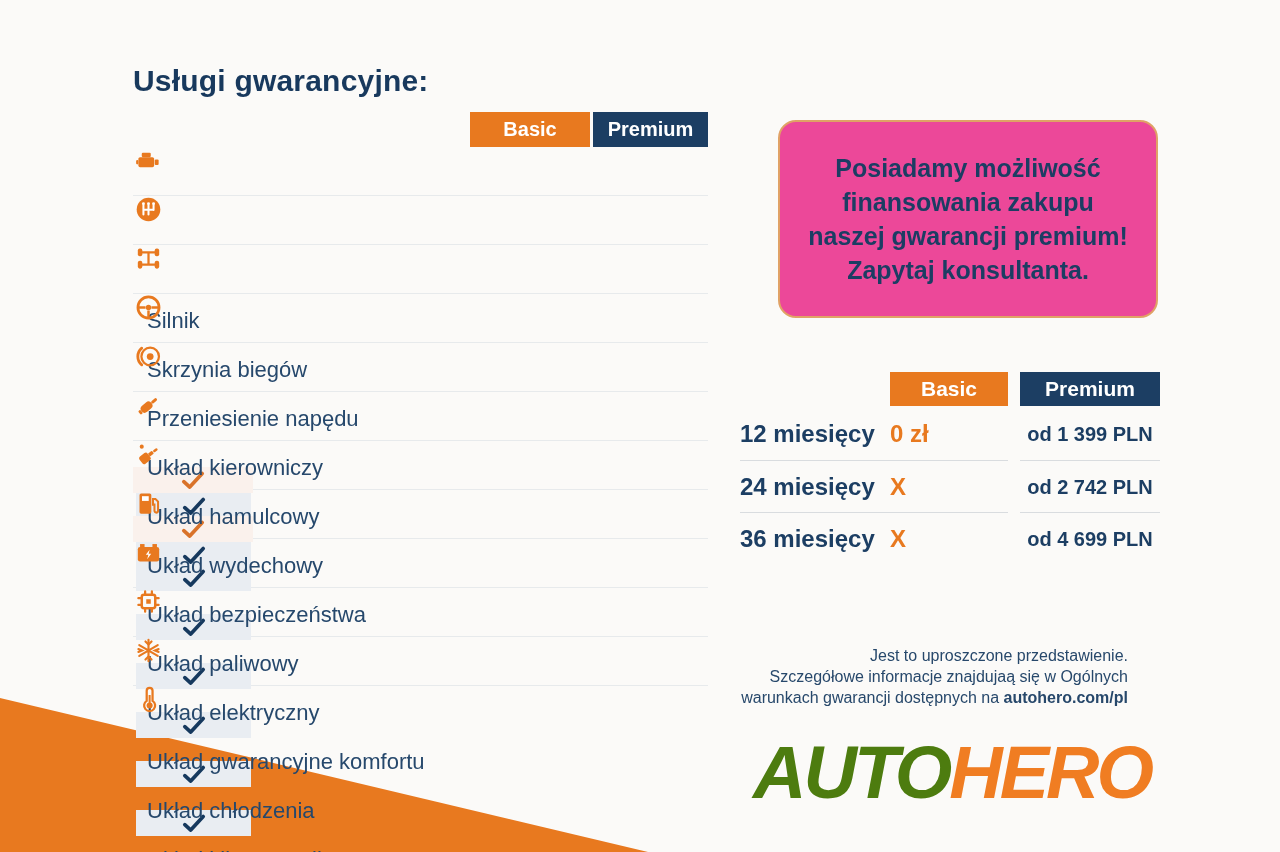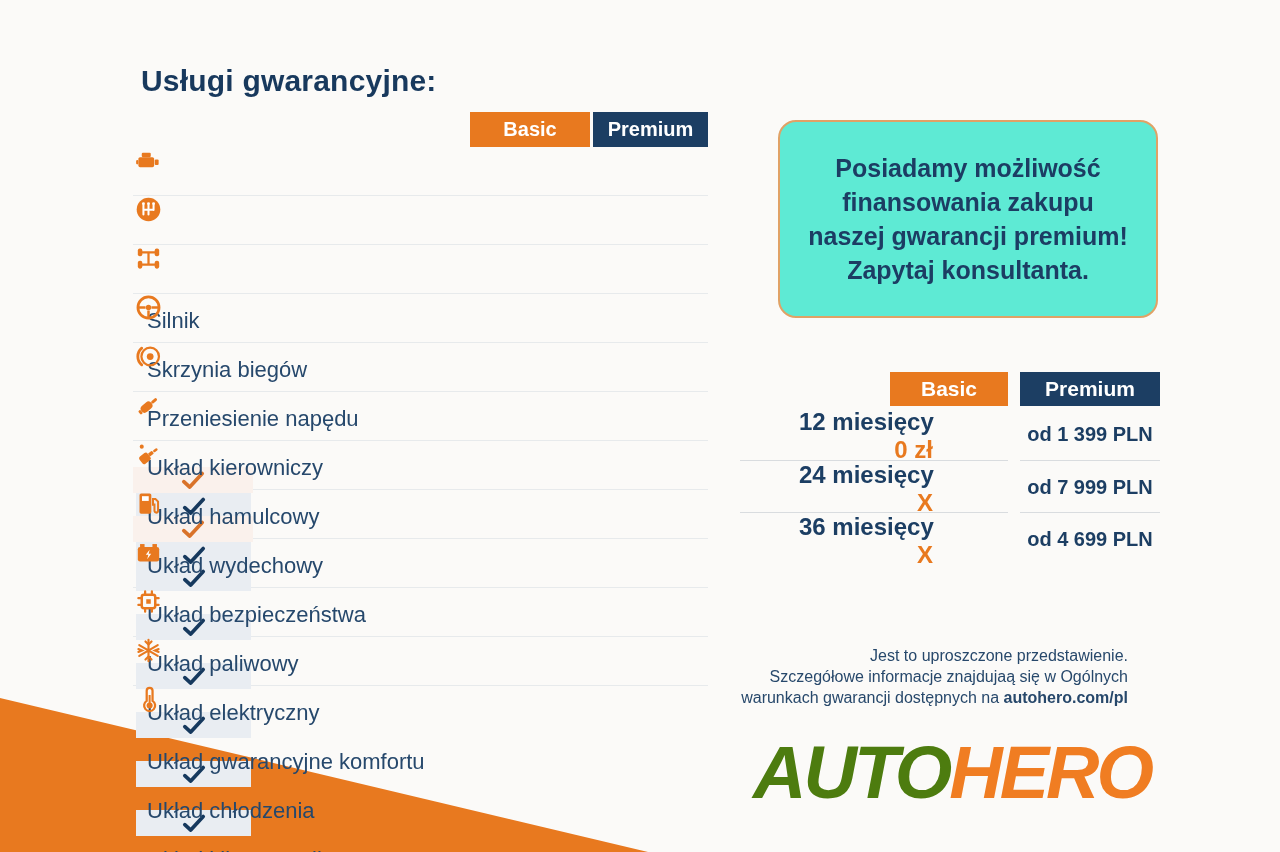--- a/index.html
+++ b/index.html
@@ -2,21 +2,21 @@
 <html><head>
 <meta charset="utf-8">
 <style>
   html,body{margin:0;padding:0;}
   .stage{
     position:relative;width:1280px;height:852px;overflow:hidden;
     background:#FBFAF8;font-family:"Liberation Sans",sans-serif;
   }
   
   .services{position:absolute;left:133px;top:64px;width:575px;}
-  .svc-title{font-size:30px;font-weight:bold;color:#18395D;margin:0 0 14px 8px;letter-spacing:.2px;}
+  .svc-title{font-size:30px;font-weight:bold;color:#18395D;margin:0 0 14px 0;letter-spacing:.2px;}
   .t-head{display:flex;height:35px;}
   .t-spacer{width:337px;}
   .chip{height:35px;display:flex;align-items:center;justify-content:center;
         color:#fff;font-weight:bold;font-size:20px;}
   .chip-basic{width:120px;background:#E8791F;}
   .chip-premium{width:115px;background:#1C3E63;margin-left:3px;}
   .s-row{display:flex;height:48px;align-items:stretch;border-bottom:1px solid #E7EAEC;flex-direction:column;}
   .s-row:last-child{border-bottom:none;}
   .s-icon{width:30px;display:flex;align-items:center;justify-content:center;color:#E8791F;flex:none;}
   .s-icon svg{width:27px;height:27px;display:block;}
@@ -24,36 +24,36 @@
            font-size:22px;color:#26486C;white-space:nowrap;}
   .s-cell{display:flex;align-items:center;justify-content:center;flex:none;}
   .s-basic{width:120px;background:#FAF1EC;}
   .s-premium{width:115px;background:#E9EDF2;margin-left:3px;}
   .s-check{width:26px;height:26px;display:block;}
   .s-check svg{width:26px;height:26px;display:block;}
   .check-basic{color:#D9732A;}
   .check-premium{color:#16395E;}
   
   .promo{position:absolute;left:778px;top:120px;width:380px;height:198px;box-sizing:border-box;
-         border:2px solid #E0A266;border-radius:18px;background:#5eead4;
+         border:2px solid #E0A266;border-radius:18px;background:#ec4899;
          display:flex;align-items:center;justify-content:center;}
   .promo-text{font-size:25px;font-weight:bold;color:#1C3D63;text-align:center;
               line-height:34px;white-space:pre-line;}
   
   .pricing{position:absolute;left:740px;top:372px;width:420px;}
   .p-head{display:flex;height:34px;margin-bottom:2px;}
   .p-spacer{width:150px;}
   .pchip{height:34px;display:flex;align-items:center;justify-content:center;
          color:#fff;font-weight:bold;font-size:21px;}
   .pchip-basic{width:118px;background:#E8791F;}
   .pchip-premium{width:140px;background:#1C3E63;margin-left:12px;}
   .p-row{display:flex;height:52px;}
-  .p-left{width:268px;display:flex;align-items:center;height:100%;flex-direction:column;}
+  .p-left{width:268px;display:flex;align-items:center;height:100%;}
   .p-term{width:150px;font-size:24px;font-weight:bold;color:#1C3E63;white-space:nowrap;}
-  .p-basic{width:118px;text-align:right;font-size:24px;font-weight:bold;color:#E8791F;}
+  .p-basic{width:118px;text-align:left;font-size:24px;font-weight:bold;color:#E8791F;}
   .p-prem{width:140px;margin-left:12px;height:100%;display:flex;align-items:center;
           justify-content:center;font-size:20px;font-weight:bold;color:#1C3E63;white-space:nowrap;}
   .p-row.sep .p-left,.p-row.sep .p-prem{border-top:1px solid #D9DCDF;}
   
   .disclaimer{position:absolute;left:700px;top:621px;width:428px;text-align:right;
               font-size:16px;line-height:21px;color:#27486B;margin-top:24px;}
   .disclaimer .bold{font-weight:bold;}
   
   .logo{position:absolute;left:753px;top:736px;font-size:74px;font-weight:bold;
         font-style:italic;letter-spacing:-3px;white-space:nowrap;line-height:1;}
@@ -346,21 +346,21 @@
             <span class="p-term">12 miesięcy</span>
             <span class="p-basic">0 zł</span>
           </div>
           <div class="p-prem">od 1 399 PLN</div>
         </div>
         <div class="p-row sep">
           <div class="p-left">
             <span class="p-term">24 miesięcy</span>
             <span class="p-basic">X</span>
           </div>
-          <div class="p-prem">od 7 999 PLN</div>
+          <div class="p-prem">od 2 742 PLN</div>
         </div>
         <div class="p-row sep">
           <div class="p-left">
             <span class="p-term">36 miesięcy</span>
             <span class="p-basic">X</span>
           </div>
           <div class="p-prem">od 4 699 PLN</div>
         </div>
       </div>
   </div>

